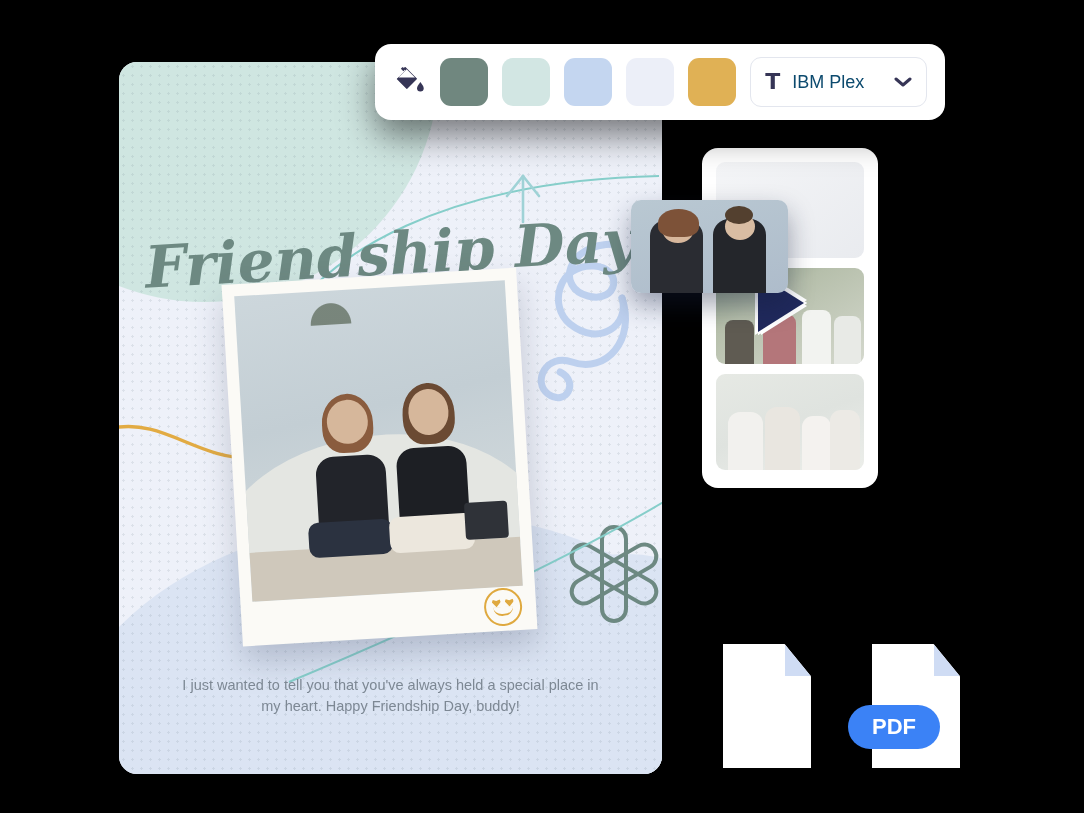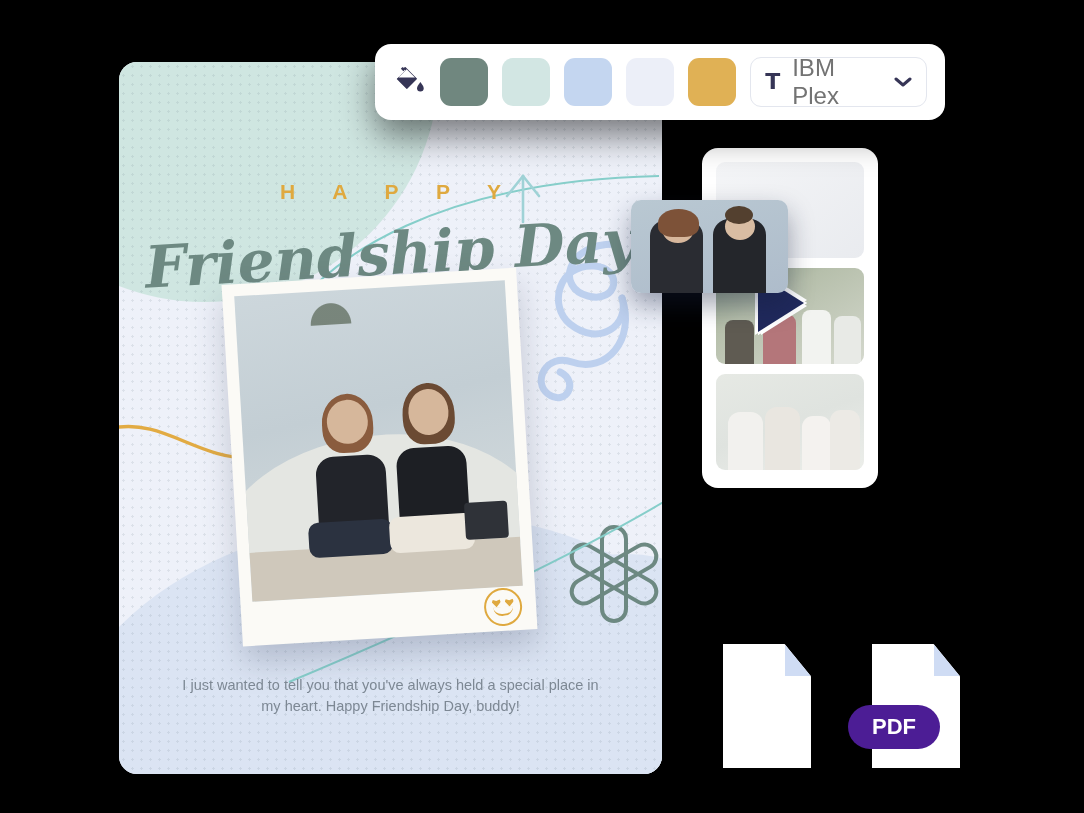--- a/index.html
+++ b/index.html
@@ -197,21 +197,21 @@
     border: 1.6px solid #e3e6ee;
     border-radius: 11px;
     padding: 0 14px;
     cursor: pointer;
   }
   #font-select .tglyph {
     font-family: "DejaVu Sans", sans-serif;
     font-weight: 800; font-size: 22px; color: #363556;
     line-height: 1;
   }
-  #font-select .fname { color: #737373; font-size: 24px; flex: 1; }
+  #font-select .fname { color: #0c4a6e; font-size: 18px; flex: 1; }
 
   
   #thumb-panel {
     position: absolute;
     left: 702px; top: 148px;
     width: 176px; height: 340px;
     background: #ffffff;
     border-radius: 16px;
     padding: 14px;
     box-shadow: 0 16px 36px rgba(0,0,0,0.5);
@@ -286,21 +286,21 @@
   .pill {
     position: absolute;
     height: 44px; border-radius: 22px;
     display: flex; align-items: center; justify-content: center;
     color: #fff; font-size: 22px; font-weight: 700;
     z-index: 18; cursor: pointer;
   }
   #png-card { left: 723px; top: 644px; }
   #pdf-card { left: 872px; top: 644px; }
   #png-pill { left: 700px; top: 705px; width: 92px; background: #6f82e0; }
-  #pdf-pill { left: 848px; top: 705px; width: 92px; background: #4c1d95; }
+  #pdf-pill { left: 848px; top: 705px; width: 92px; background: #3b82f6; }
 </style>
 </head>
 <body>
 
 <div id="stage">
 
   <div id="canvas-card">
     <div class="blob-mint"></div>
     <div class="blob-blue"></div>
     <div class="blob-blue2"></div>
@@ -351,21 +351,20 @@
     <svg class="dec arrow-up" width="46" height="56" viewBox="0 0 46 56">
       <g stroke="#9fd2d6" stroke-width="2.6" fill="none" stroke-linecap="round">
         <line x1="23" y1="4" x2="23" y2="50"></line>
         <line x1="23" y1="4" x2="7" y2="24"></line>
         <line x1="23" y1="4" x2="39" y2="24"></line>
       </g>
     </svg>
 
     <div class="dec heart"></div>
 
-    <div class="happy">H A P P Y</div>
     <div class="script">Friendship Day</div>
 
     <div id="polaroid">
       <div class="ph">
         <div class="plant"></div>
         <div class="wallcurve"></div>
         <div class="ground"></div>
         <div class="person p1">
           <div class="hair" style="background:#8a5c3e"></div>
           <div class="head"></div>

